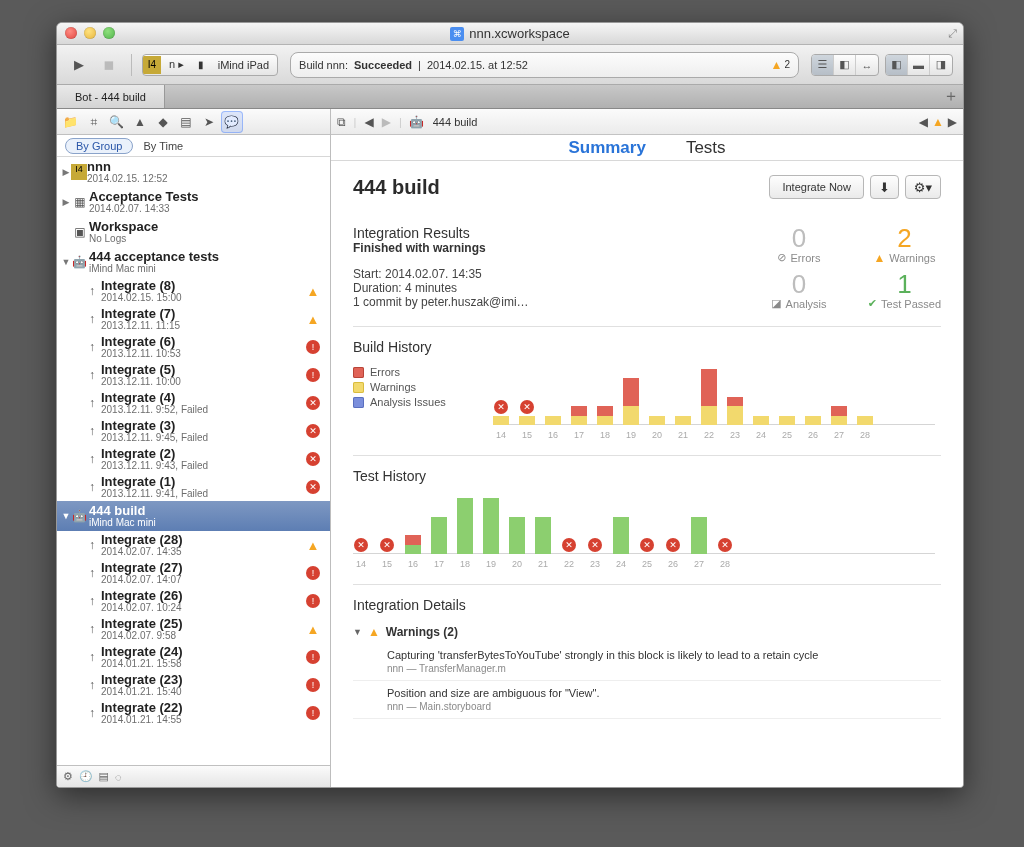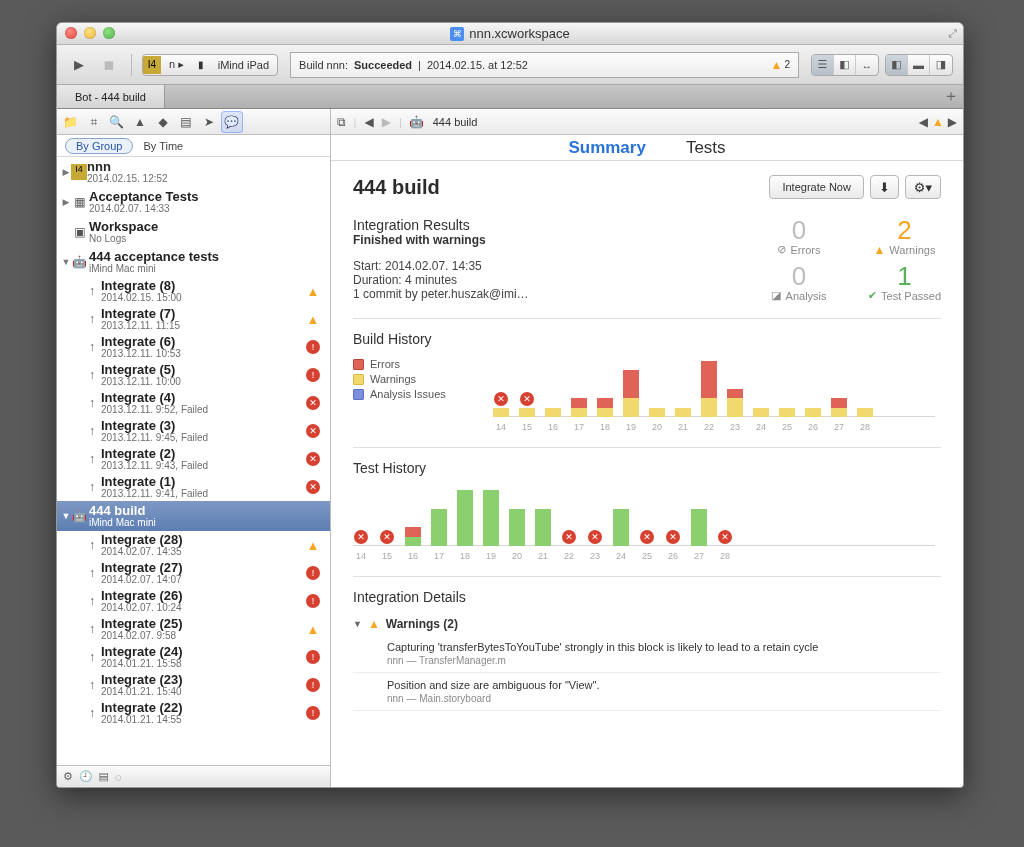--- a/index.html
+++ b/index.html
@@ -13,21 +13,21 @@
   .tl-max { background: radial-gradient(circle at 40% 35%, #8fe07d, #4fb24a); }
   .titlebar .doc-icon { width:14px; height:14px; margin-right:5px; display:inline-flex; align-items:center; justify-content:center; background:#4b8ef0; color:#fff; font-size:9px; border-radius:2px;}
   .expand { position: absolute; right: 6px; top: 4px; font-size: 11px; color: #888; }
 
   .toolbar { height: 40px; background: linear-gradient(#f2f2f2,#d9d9d9); border-bottom: 1px solid #aaa; display: flex; align-items: center; padding: 0 10px; gap: 6px; }
   .toolbar .tb-btn { width: 24px; height: 22px; display: inline-flex; align-items: center; justify-content: center; color: #555; font-size: 13px; }
   .toolbar .sep { width: 1px; height: 22px; background: #bbb; margin: 0 4px; }
   .scheme { display:flex; align-items:center; height:22px; border:1px solid #aaa; border-radius:4px; background:linear-gradient(#fdfdfd,#e5e5e5); overflow:hidden; }
   .scheme span { padding:0 8px; font-size:11px; color:#333; }
   .scheme .ico { width:18px;height:18px; display:inline-flex;align-items:center;justify-content:center;font-size:10px;}
-  .activity { flex:1; height:22px; border:1px solid #aaa; border-radius:0; background:linear-gradient(#fcfcfc,#eee); margin:0 6px; display:flex; align-items:center; padding:12px 8px; font-size:11px; color:#333; gap:6px;}
+  .activity { flex:1; height:22px; border:1px solid #aaa; border-radius:8px; background:linear-gradient(#fcfcfc,#eee); margin:0 6px; display:flex; align-items:center; padding:12px 8px; font-size:11px; color:#333; gap:6px;}
   .activity .warn-badge { margin-left:auto; color:#333; font-size:10px; display:flex; align-items:center; gap:2px;}
   .seg-group { display:flex; gap:6px; }
   .seg { display:flex; border:1px solid #aaa; border-radius:4px; overflow:hidden; height:22px; background:linear-gradient(#fdfdfd,#e5e5e5);}
   .seg span { width:22px; display:flex; align-items:center; justify-content:center; border-right:1px solid #ccc; color:#555; font-size:11px;}
   .seg span:last-child{border-right:none;}
   .seg span.active{ background:linear-gradient(#cfd6dd,#b6bec7);}
 
   .tabbar { height:24px; background:linear-gradient(#c8c8c8,#b0b0b0); display:flex; align-items:stretch; border-bottom:1px solid #888;}
   .tabbar .tab { padding:11px 18px; display:flex; align-items:center; font-size:11px; color:#222; background:linear-gradient(#e9e9e9,#d4d4d4); border-right:1px solid #999;}
   .tabbar .add { margin-left:auto; width:24px; display:flex; align-items:center; justify-content:center; color:#666;}
@@ -68,21 +68,21 @@
   .subtabs .st{ color:#333;}
   .subtabs .st.active{ color:#2a74d8; font-weight:600;}
 
   .content { flex:1; overflow:auto; padding:14px 22px 10px 22px; color:#2b2b2b;}
   .header-row{ display:flex; align-items:center;}
   .header-row h1{ font-size:20px; font-weight:600;}
   .header-row .actions{ margin-left:auto; display:flex; gap:6px;}
   .btn { height:24px; border:1px solid #b7b7b7; border-radius:4px; background:linear-gradient(#fefefe,#eaeaea); padding:0 12px; font-size:11px; color:#333; display:inline-flex; align-items:center; gap:4px;}
   .btn.icon{ padding:0 8px; font-size:13px;}
 
-  .results { display:flex; margin-top:18px; gap:48px;}
+  .results { display:flex; margin-top:26px; gap:48px;}
   .results .left{ flex:1; font-size:12px; color:#444;}
   .results .left .title{ font-size:14px; color:#333;}
   .results .left .state{ font-weight:600; font-size:12px; color:#333;}
   .metrics { display:grid; grid-template-columns:auto auto; column-gap:34px; row-gap:6px; font-size:11px;}
   .metric{ text-align:center; min-width:70px;}
   .metric .num{ font-size:26px; color:#bdbdbd; line-height:1;}
   .metric .num.orange{ color:#f5a623;}
   .metric .num.green{ color:#5bb15b;}
   .metric .lbl{ color:#8a8a8a; font-size:11px; display:flex; align-items:center; gap:4px; justify-content:center;}
 

